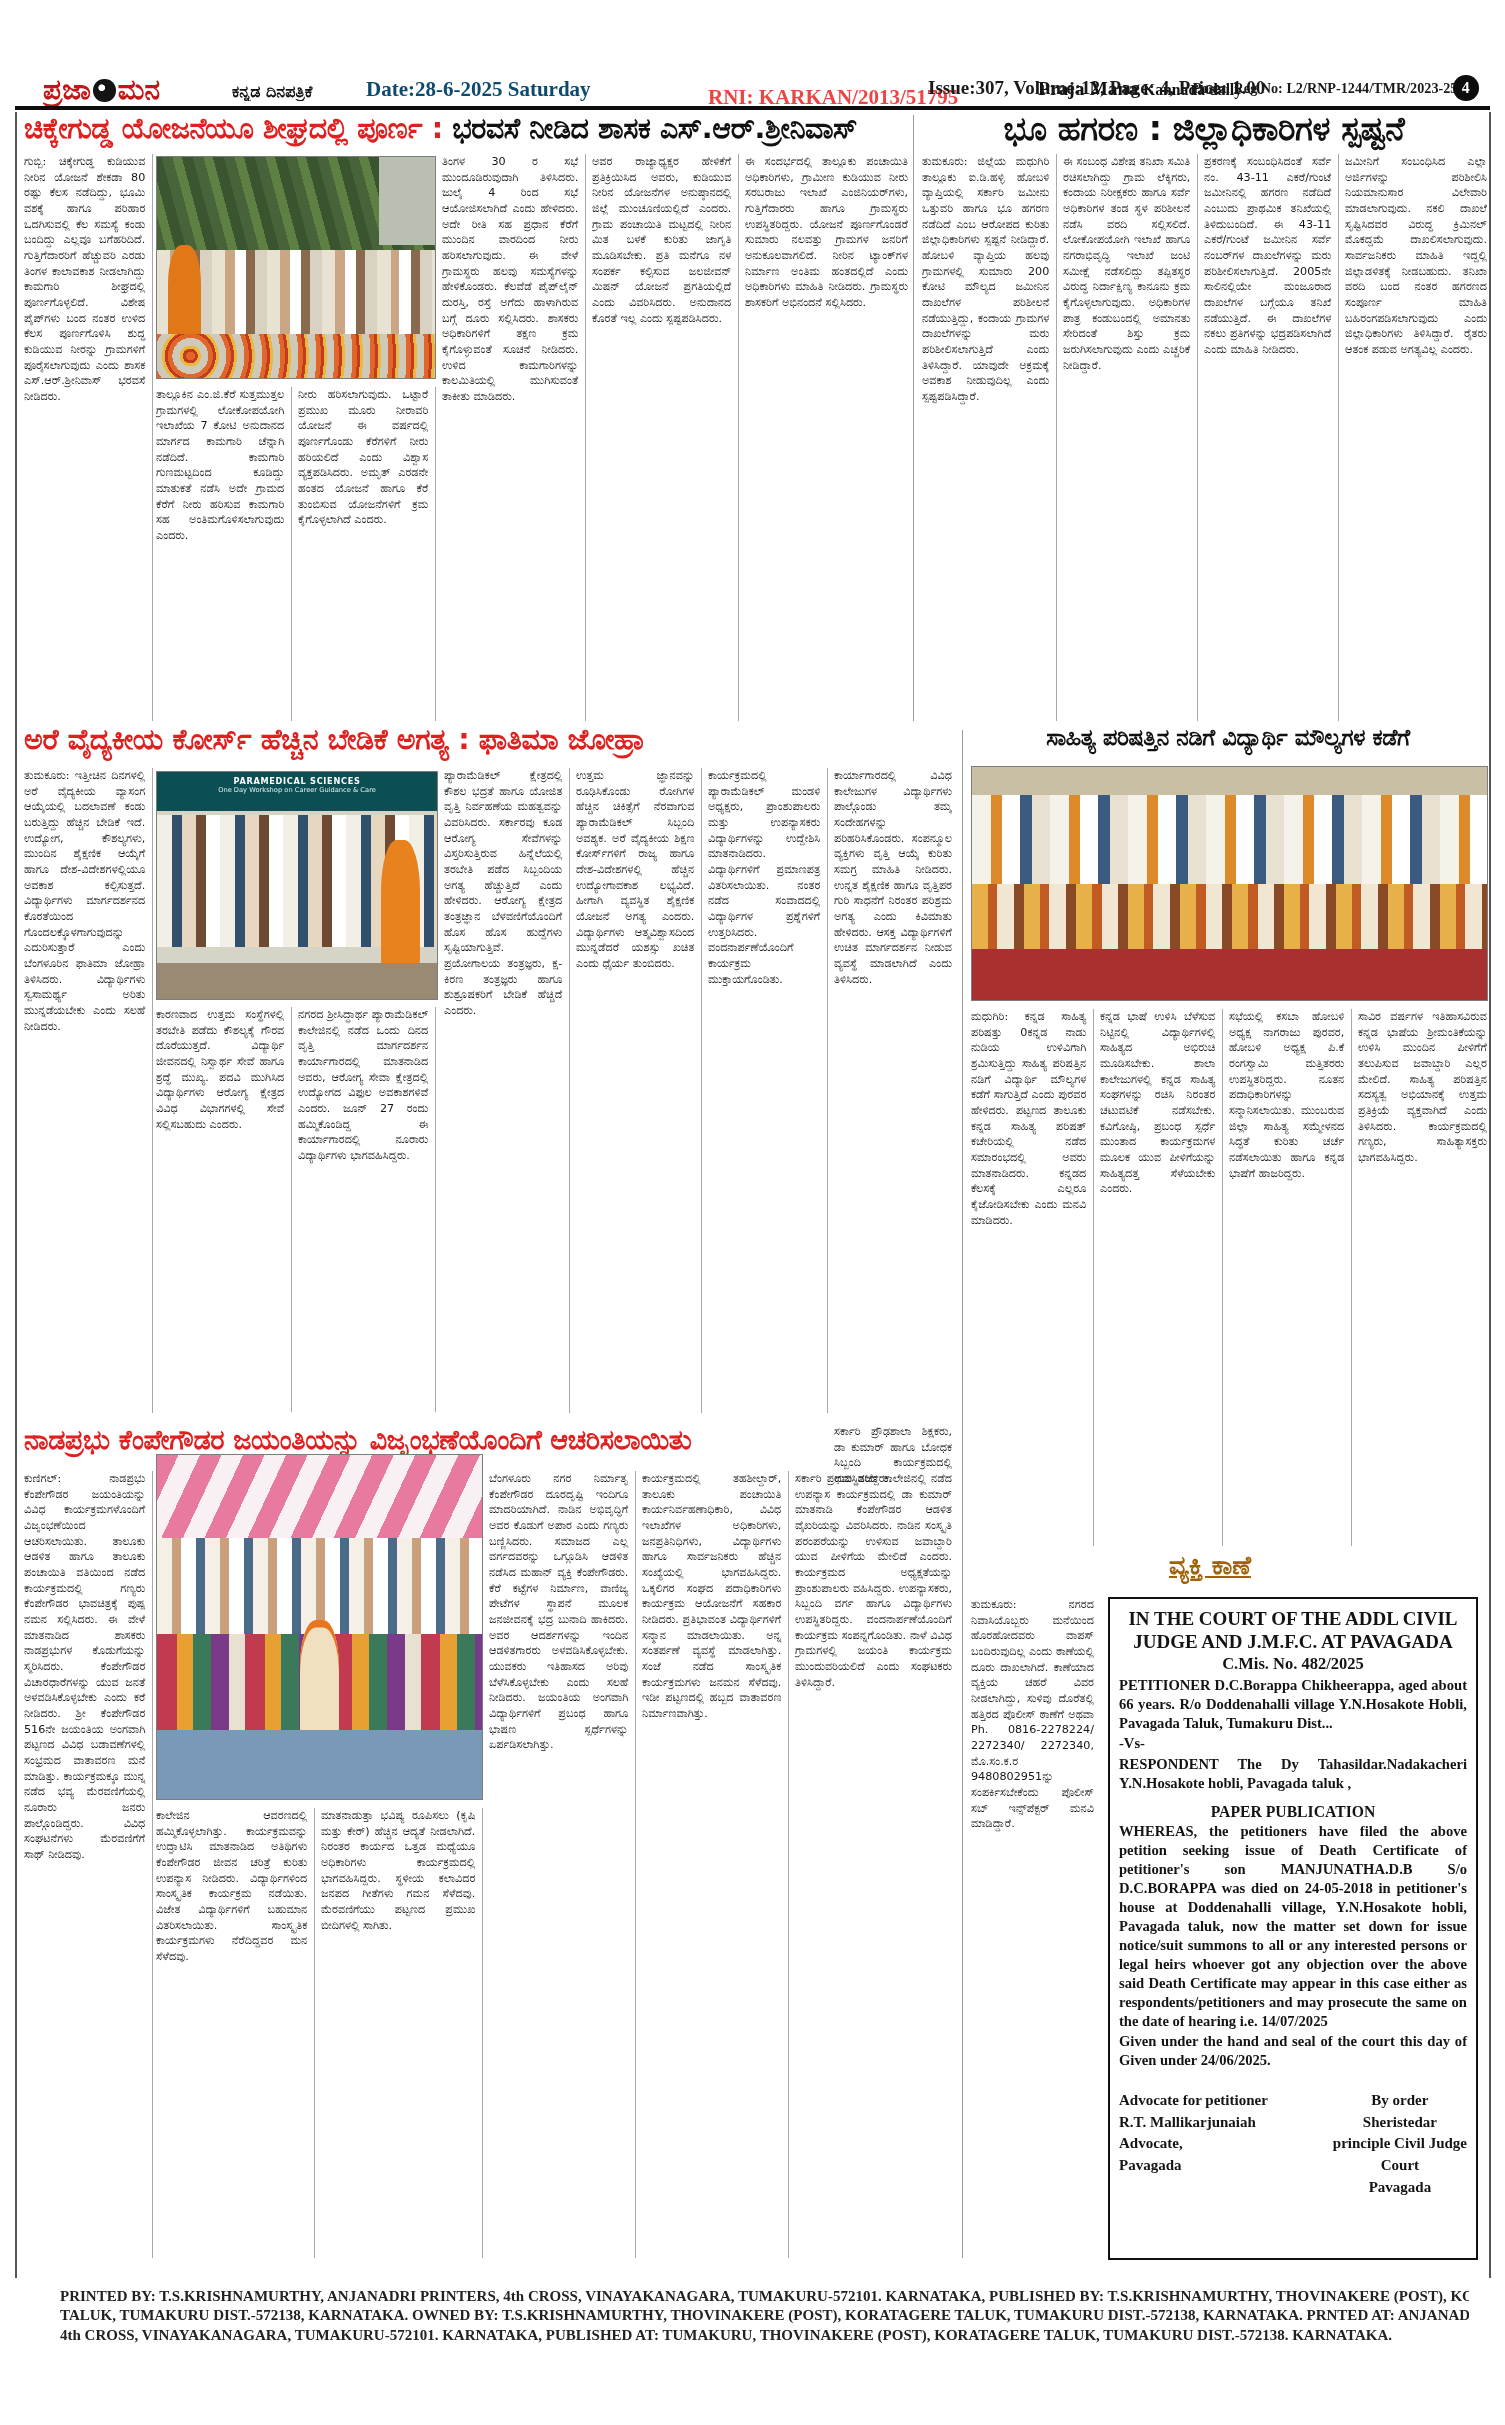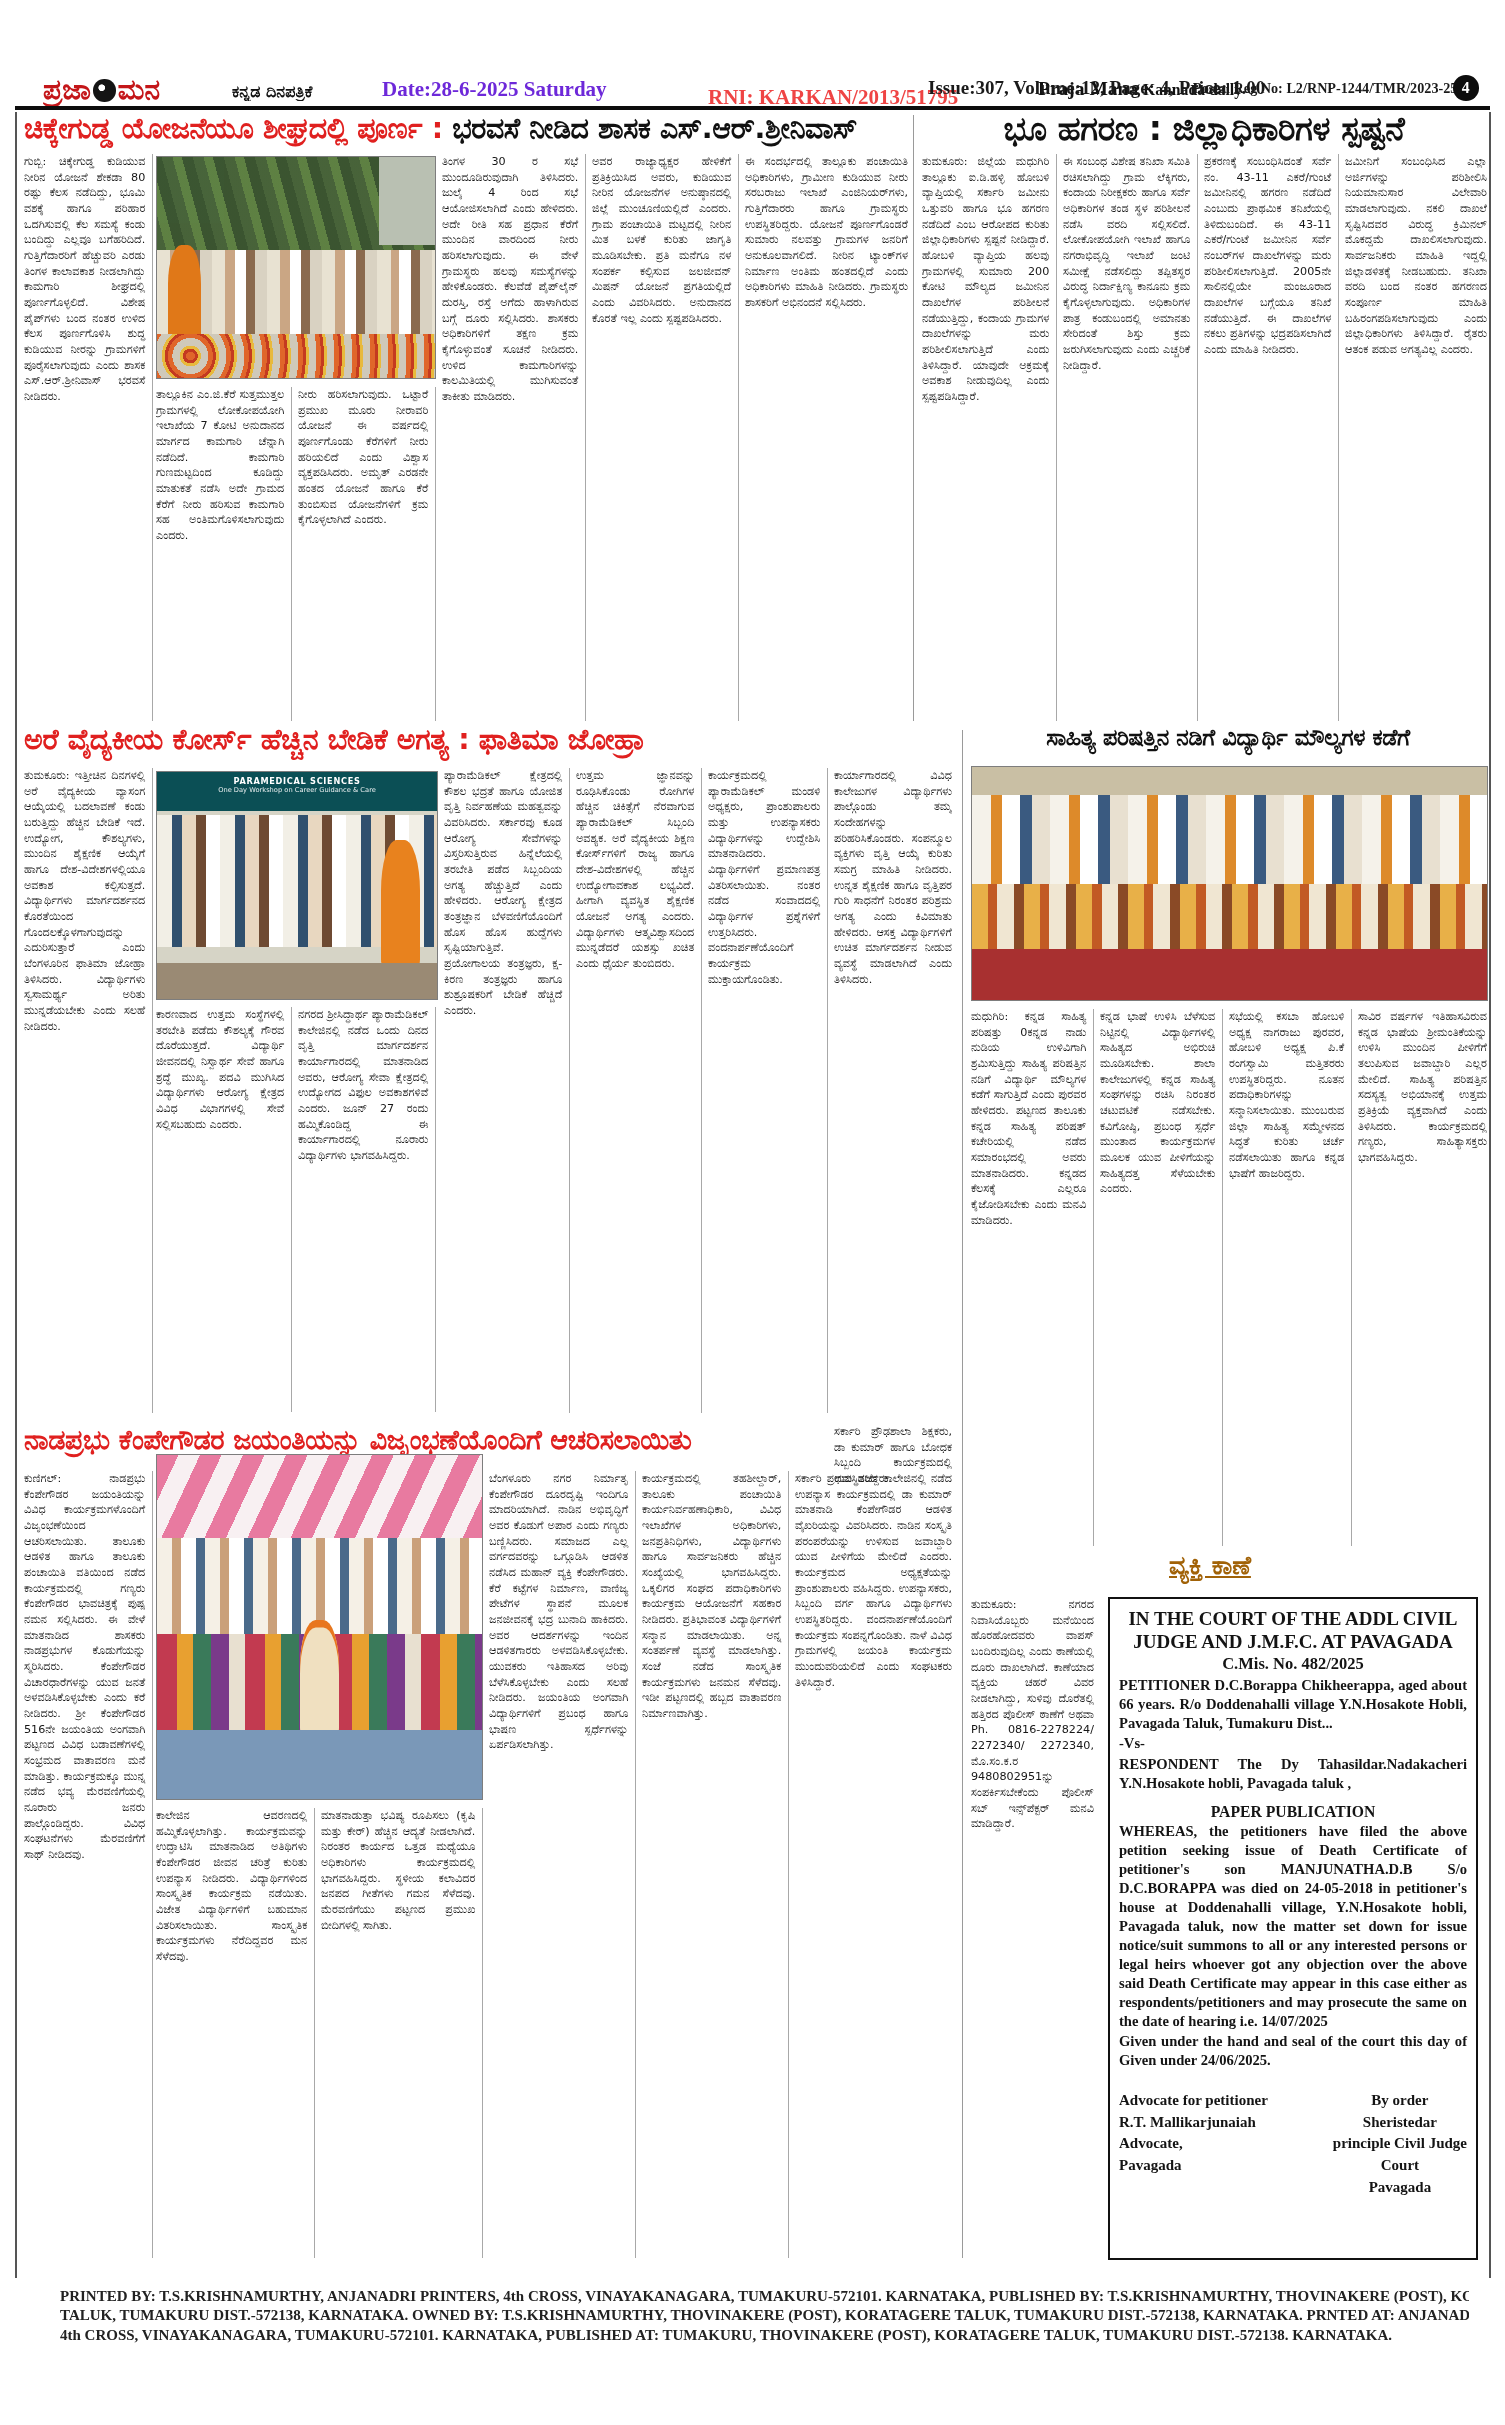--- a/index.html
+++ b/index.html
@@ -61,21 +61,21 @@
 </head>
 <body>
 
 <div class="page">
 
   <div class="abs" style="left:0;top:71px;width:1505px;height:34px;">
     <div class="mast-item" style="left:43px;top:1.5px;font-size:28px;font-weight:bold;color:#c41619;">
       <span>ಪ್ರಜಾ</span><span class="emblem"></span><span>ಮನ</span>
     </div>
     <div class="mast-item" style="left:232px;top:10.5px;font-size:16px;font-weight:bold;color:#111;">ಕನ್ನಡ ದಿನಪತ್ರಿಕೆ</div>
-    <div class="mast-item serif" style="left:382px;top:6px;font-size:21px;font-weight:bold;color:#6d28d9;">Date:28-6-2025 Saturday</div>
+    <div class="mast-item serif" style="left:366px;top:6px;font-size:21px;font-weight:bold;color:#0c4a6e;">Date:28-6-2025 Saturday</div>
     <div class="mast-item serif" style="left:708px;top:6px;font-size:21px;font-weight:bold;color:#ef4444;margin-top:8px;">RNI: KARKAN/2013/51795</div>
     <div class="mast-item serif" style="left:1038px;top:6.7px;font-size:19.5px;font-weight:bold;color:#111;">
       <span>Praja Mana</span>
       <span style="font-size:15.7px;">Kannada daily</span>
     </div>
 
   </div>
   <div class="abs serif" style="left: 928px; top: 77px; font-size: 19px; font-weight: bold; white-space: nowrap; position: absolute; display: block;">Issue:307, Volume:12, Page: 4, Price: 1.00</div>
   <div class="abs serif" style="left: 1193px; top: 80px; font-size: 14.2px; font-weight: bold; white-space: nowrap; display: block;">Postal Reg No: L2/RNP-1244/TMR/2023-25</div>
   <div class="badge" style="left:1453px;top:75px;">4</div>

